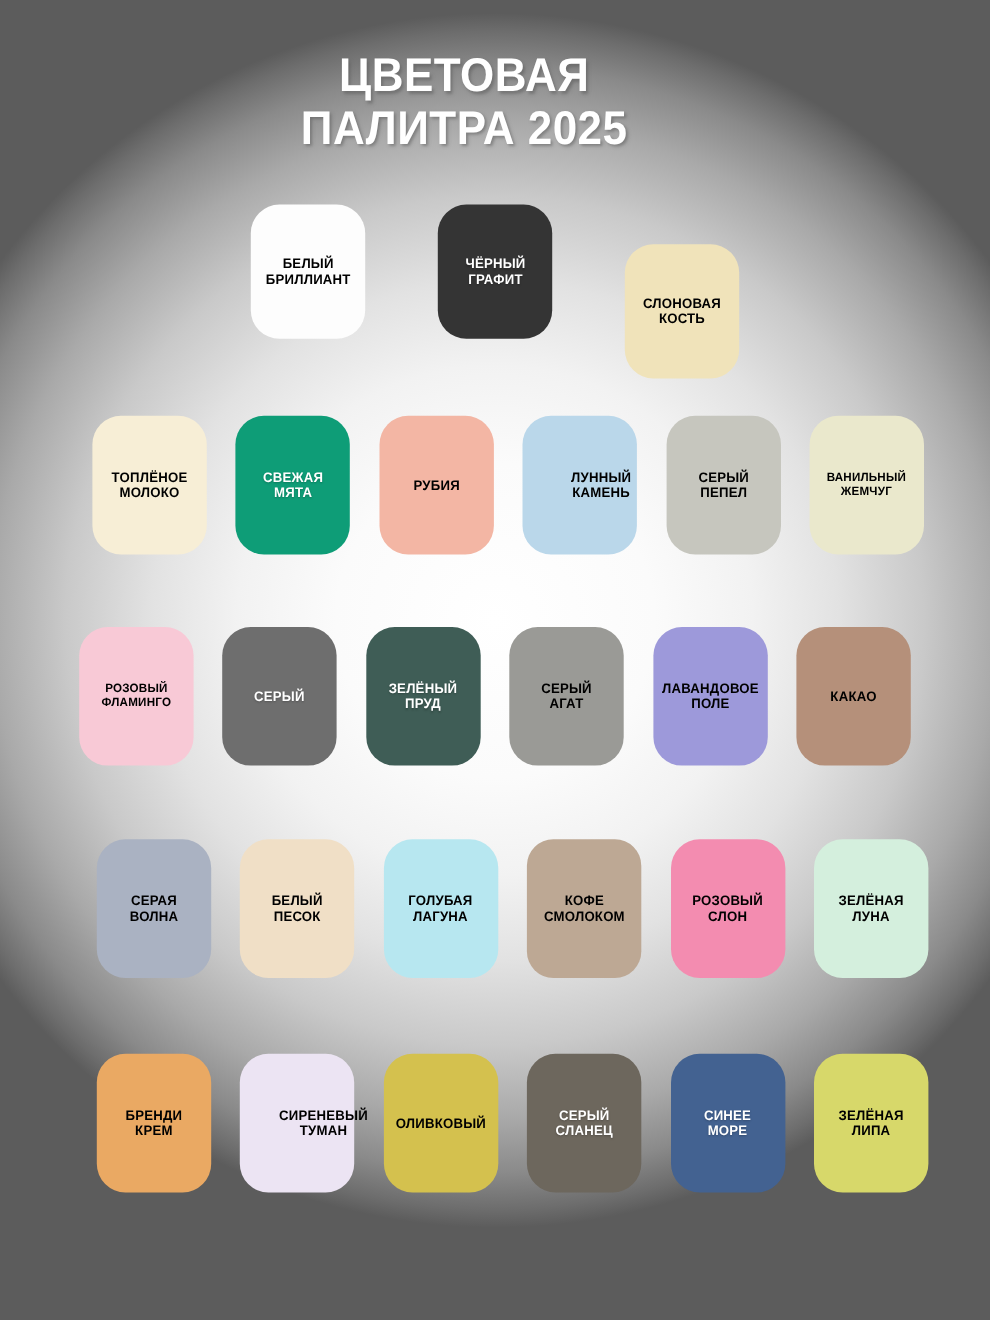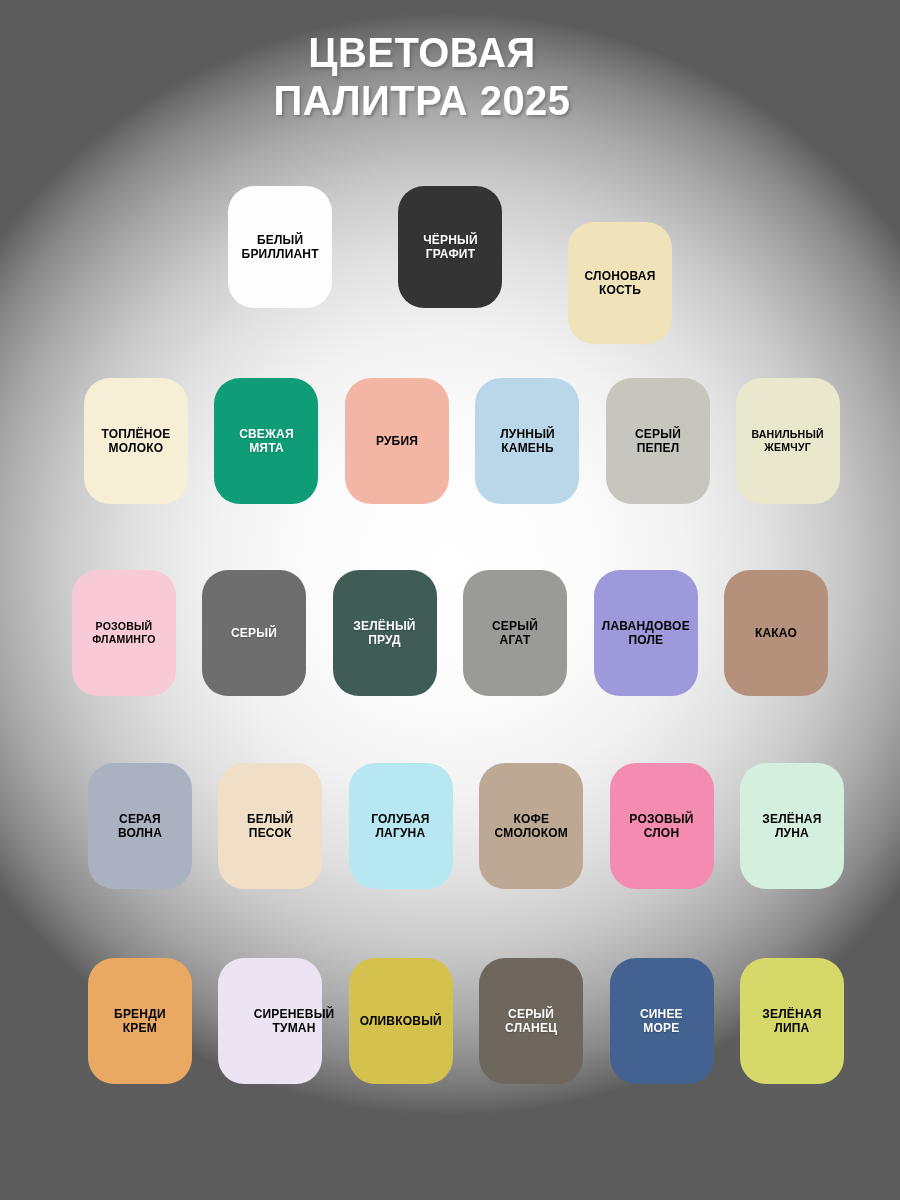--- a/index.html
+++ b/index.html
@@ -28,21 +28,21 @@
         #8a8a8a 91%,
         #6d6d6d 97%,
         #5c5c5c 100%);
     box-sizing: border-box;
     overflow: hidden;
   }
 
   
   .title-block {
     position: absolute;
-    top: 28px;
+    top: 45px;
     left: 0;
     width: 844px;
     text-align: center;
   }
   .title-line {
     display: block;
     color: #ffffff;
     font-weight: bold;
     font-size: 43px;
     line-height: 48px;
@@ -132,21 +132,21 @@
         <div class="swatch-label dark">ТОПЛЁНОЕ
 МОЛОКО</div>
       </div>
       <div class="swatch" style="background: rgb(14, 157, 119);">
         <div class="swatch-label light">СВЕЖАЯ
 МЯТА</div>
       </div>
       <div class="swatch" style="background: rgb(243, 182, 164);">
         <div class="swatch-label dark">РУБИЯ</div>
       </div>
-      <div class="swatch" style="background: rgb(186, 215, 234);">
+      <div class="swatch" style="background: rgb(186, 215, 234); justify-content: flex-end;">
         <div class="swatch-label dark">ЛУННЫЙ
 КАМЕНЬ</div>
       </div>
       <div class="swatch" style="background: rgb(198, 198, 190);">
         <div class="swatch-label dark">СЕРЫЙ
 ПЕПЕЛ</div>
       </div>
       <div class="swatch" style="background: rgb(234, 232, 204);">
         <div class="swatch-label dark small">ВАНИЛЬНЫЙ
 ЖЕМЧУГ</div>
@@ -182,21 +182,21 @@
 ВОЛНА</div>
       </div>
       <div class="swatch" style="background: rgb(240, 223, 198);">
         <div class="swatch-label dark">БЕЛЫЙ
 ПЕСОК</div>
       </div>
       <div class="swatch" style="background: rgb(183, 231, 240);">
         <div class="swatch-label dark">ГОЛУБАЯ
 ЛАГУНА</div>
       </div>
-      <div class="swatch" style="background: rgb(189, 168, 148);">
+      <div class="swatch" style="background: rgb(189, 168, 148); border-radius: 24px;">
         <div class="swatch-label dark">КОФЕ
 СМОЛОКОМ</div>
       </div>
       <div class="swatch" style="background: rgb(243, 140, 176);">
         <div class="swatch-label dark">РОЗОВЫЙ
 СЛОН</div>
       </div>
       <div class="swatch" style="background: rgb(212, 239, 221);">
         <div class="swatch-label dark">ЗЕЛЁНАЯ
 ЛУНА</div>

